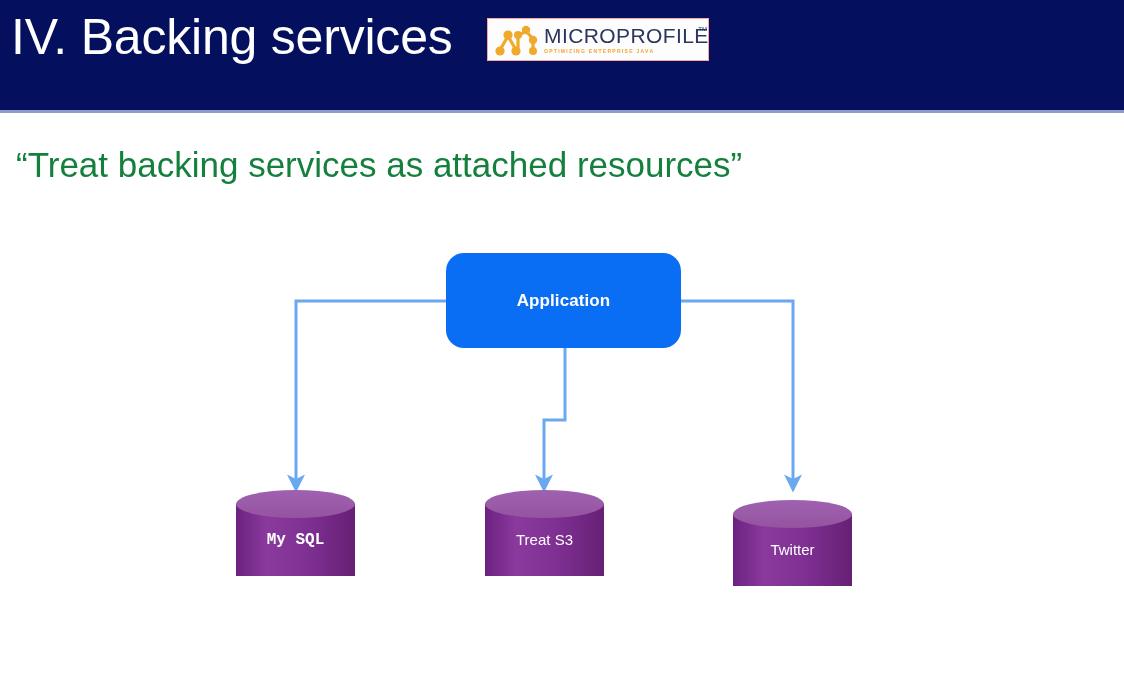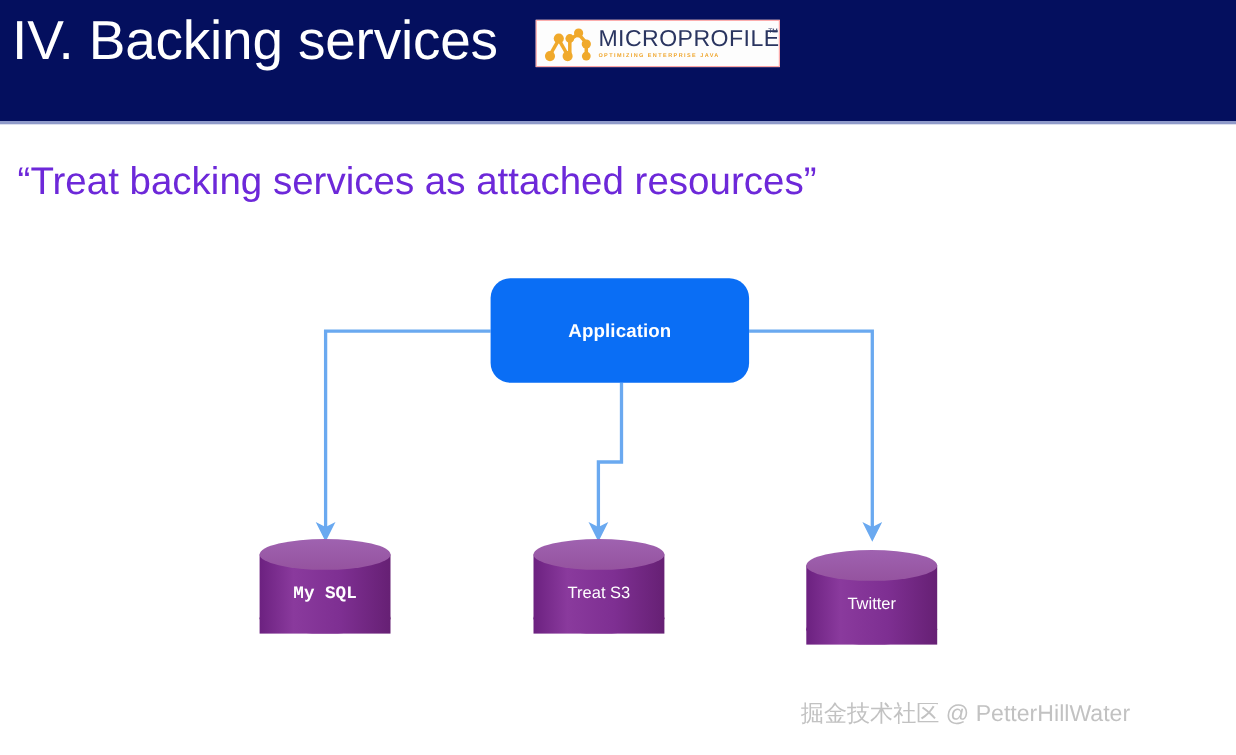--- a/index.html
+++ b/index.html
@@ -96,21 +96,21 @@
     line-height: 6px;
   }
 
   
   .quote {
     position: absolute;
     left: 16px; top: 140px;
     width: 900px;
     height: 50px;
     line-height: 50px;
-    color: #6d28d9;
+    color: #15803d;
     font-size: 35px;
     font-weight: 400;
     white-space: nowrap;
   }
 
   
   .diagram {
     position: absolute;
     left: 0; top: 0;
     width: 1124px;
@@ -271,15 +271,14 @@
 
     <div class="cyl" style="left:733px; top:500px;">
       <div class="cyl-body"></div>
       <div class="cyl-bottom"></div>
       <div class="cyl-top"></div>
       <div class="cyl-label">Twitter</div>
     </div>
 
   </div>
 
-  <div class="watermark">掘金技术社区 @ PetterHillWater</div>
 
 </div>
 
 </body></html>

